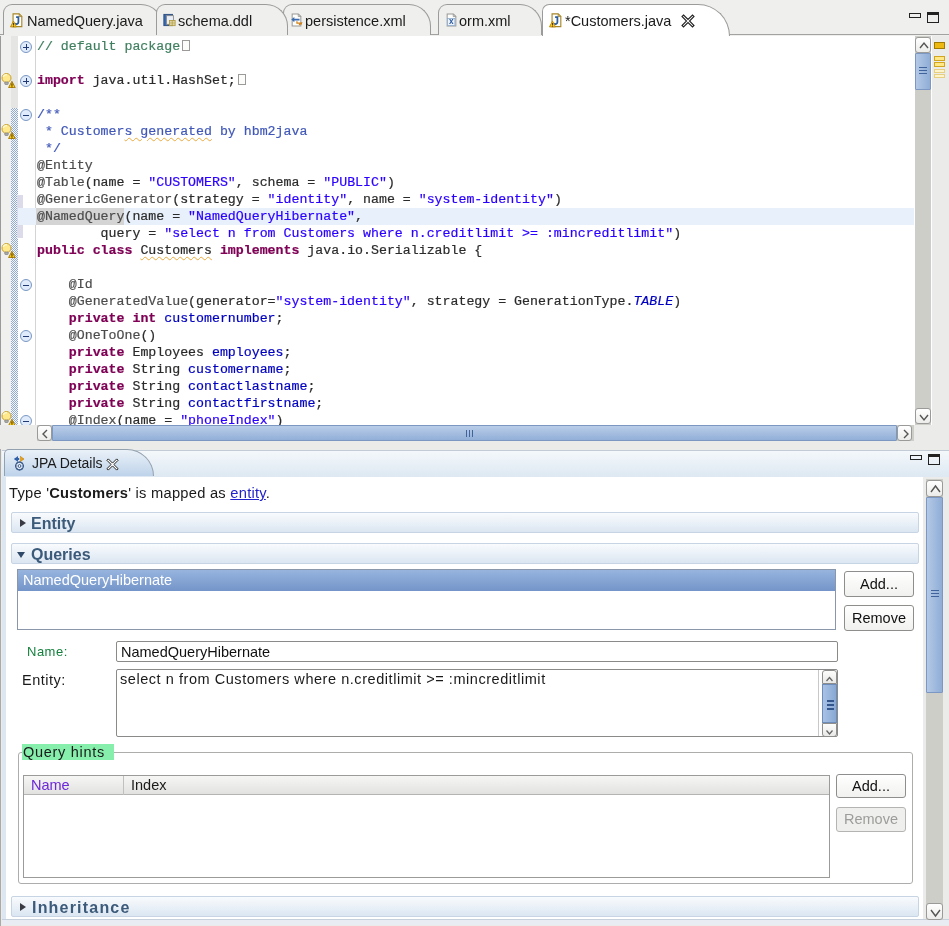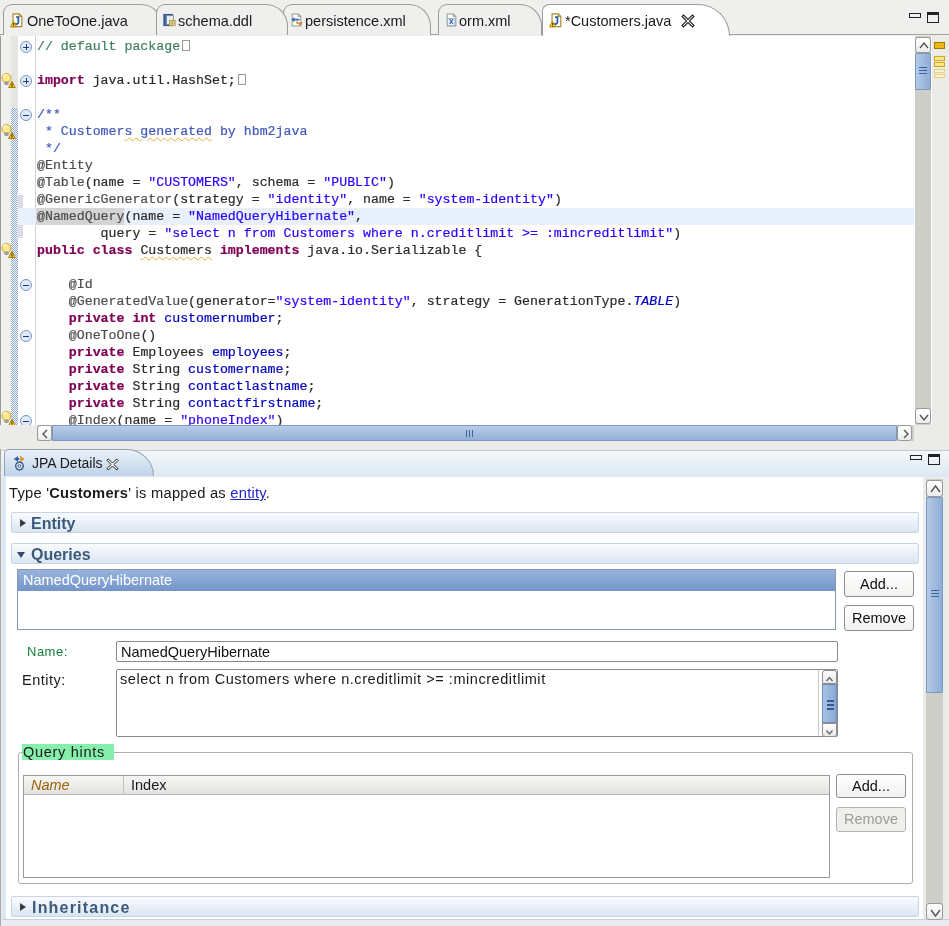--- a/index.html
+++ b/index.html
@@ -79,21 +79,21 @@
   <div class="botline"></div>
   <div class="tab" style="left:3px; width:160px; z-index:1;">
     <span class="ticon" id="ic-java1"><svg width="14" height="15" viewBox="0 0 16 17">
           <path d="M3.5 1 L10.5 1 L13.5 4 L13.5 15.5 L3.5 15.5 Z" fill="#fdfdfb" stroke="#a8872a" stroke-width="1.3"></path>
           <path d="M10.5 1 L10.5 4 L13.5 4 Z" fill="#ecdfae" stroke="#a8872a" stroke-width="1"></path>
           <path d="M7 4.5 L9.6 4.5 L9.6 10.5 C9.6 12.6 7.2 13.1 5.8 12" stroke="#2a5c9e" stroke-width="2" fill="none"></path>
           <path d="M0.6 15.8 L4 9.2 L7.4 15.8 Z" fill="#fcce1e" stroke="#b8860b" stroke-width="1.1" stroke-linejoin="round"></path>
           <rect x="3.5" y="11.4" width="1.1" height="2.6" fill="#4a3000"></rect>
           <rect x="3.5" y="14.5" width="1.1" height="1" fill="#4a3000"></rect>
         </svg></span>
-    <span class="tlabel" style="left:23px;">OneToOne.java</span>
+    <span class="tlabel" style="left:23px;">NamedQuery.java</span>
   </div>
   <div class="tab" style="left:283px; width:148px; z-index:1;">
     <span class="ticon" id="ic-pers"><svg width="13" height="14" viewBox="0 0 15 16">
           <path d="M2.5 1 L9.5 1 L12.5 4 L12.5 15 L2.5 15 Z" fill="#fdfdfb" stroke="#9a9a98" stroke-width="1.2"></path>
           <path d="M9.5 1 L9.5 4 L12.5 4 Z" fill="#e4e4e2" stroke="#9a9a98"></path>
           <path d="M11 6.5 L5 6.5 L5 4.5 L1.5 7.5 L5 10.5 L5 8.5 L11 8.5 Z" fill="#3a6ab0"></path>
           <path d="M8 9.5 L8 11.5 L13 11.5 L10.5 13.8" stroke="#d08018" stroke-width="1.4" fill="none"></path>
           <path d="M13.8 10.5 L13.8 13.5 L10.8 12 Z" fill="#d08018"></path>
         </svg></span>
     <span class="tlabel" style="left:21px;">persistence.xml</span>
@@ -339,21 +339,21 @@
     <div class="abs" style="left:0; top:53px; width:15px; height:14px; background:linear-gradient(#fdfdfb,#e9e9e7); border:1px solid #8e8e8c; border-radius:0 0 3px 3px;"><svg width="13" height="12">
           <path d="M3.5 4.5 L6.5 8 L9.5 4.5" stroke="#666" stroke-width="1.3" fill="none"></path>
         </svg></div>
   </div>
 
   <div class="abs" style="left:17px; top:303px; width:895px; height:132px; border:1px solid #adadab; border-radius:3px;"></div>
   <div class="abs" style="left:21px; top:295px; width:92px; background:#86efac; font-size:14.5px; letter-spacing:0.7px; color:#1a1a1a; padding:0 2px 0 1px;">Query hints</div>
 
   <div class="abs" style="left:22px; top:326px; width:807px; height:103px; background:#fff; border:1px solid #9b9b99;"></div>
   <div class="abs" style="left:23px; top:327px; width:805px; height:19px; background:linear-gradient(#f6f6f4,#e2e2e0); border-bottom:1px solid #b4b4b2;"></div>
-  <div class="abs" style="left:30px; top:328px; font-size:14.5px; color:#a16207;font-style:italic;">Name</div>
+  <div class="abs" style="left:30px; top:328px; font-size:14.5px; color:#6d28d9;">Name</div>
   <div class="abs" style="left:122px; top:327px; width:1px; height:19px; background:#c0c0be;"></div>
   <div class="abs" style="left:130px; top:328px; font-size:14.5px; color:#1a1a1a;">Index</div>
 
   <div class="btn" style="left:835px; top:325px; width:70px; height:24px; line-height:22px;">Add...</div>
   <div class="btn dis" style="left:835px; top:358px; width:70px; height:25px; line-height:23px;">Remove</div>
 
   <div class="secbar" style="top:447px;">
       <span class="tri right"></span>
       <span class="stxt" style="letter-spacing:1.2px; left:20px;">Inheritance</span>
     </div>

